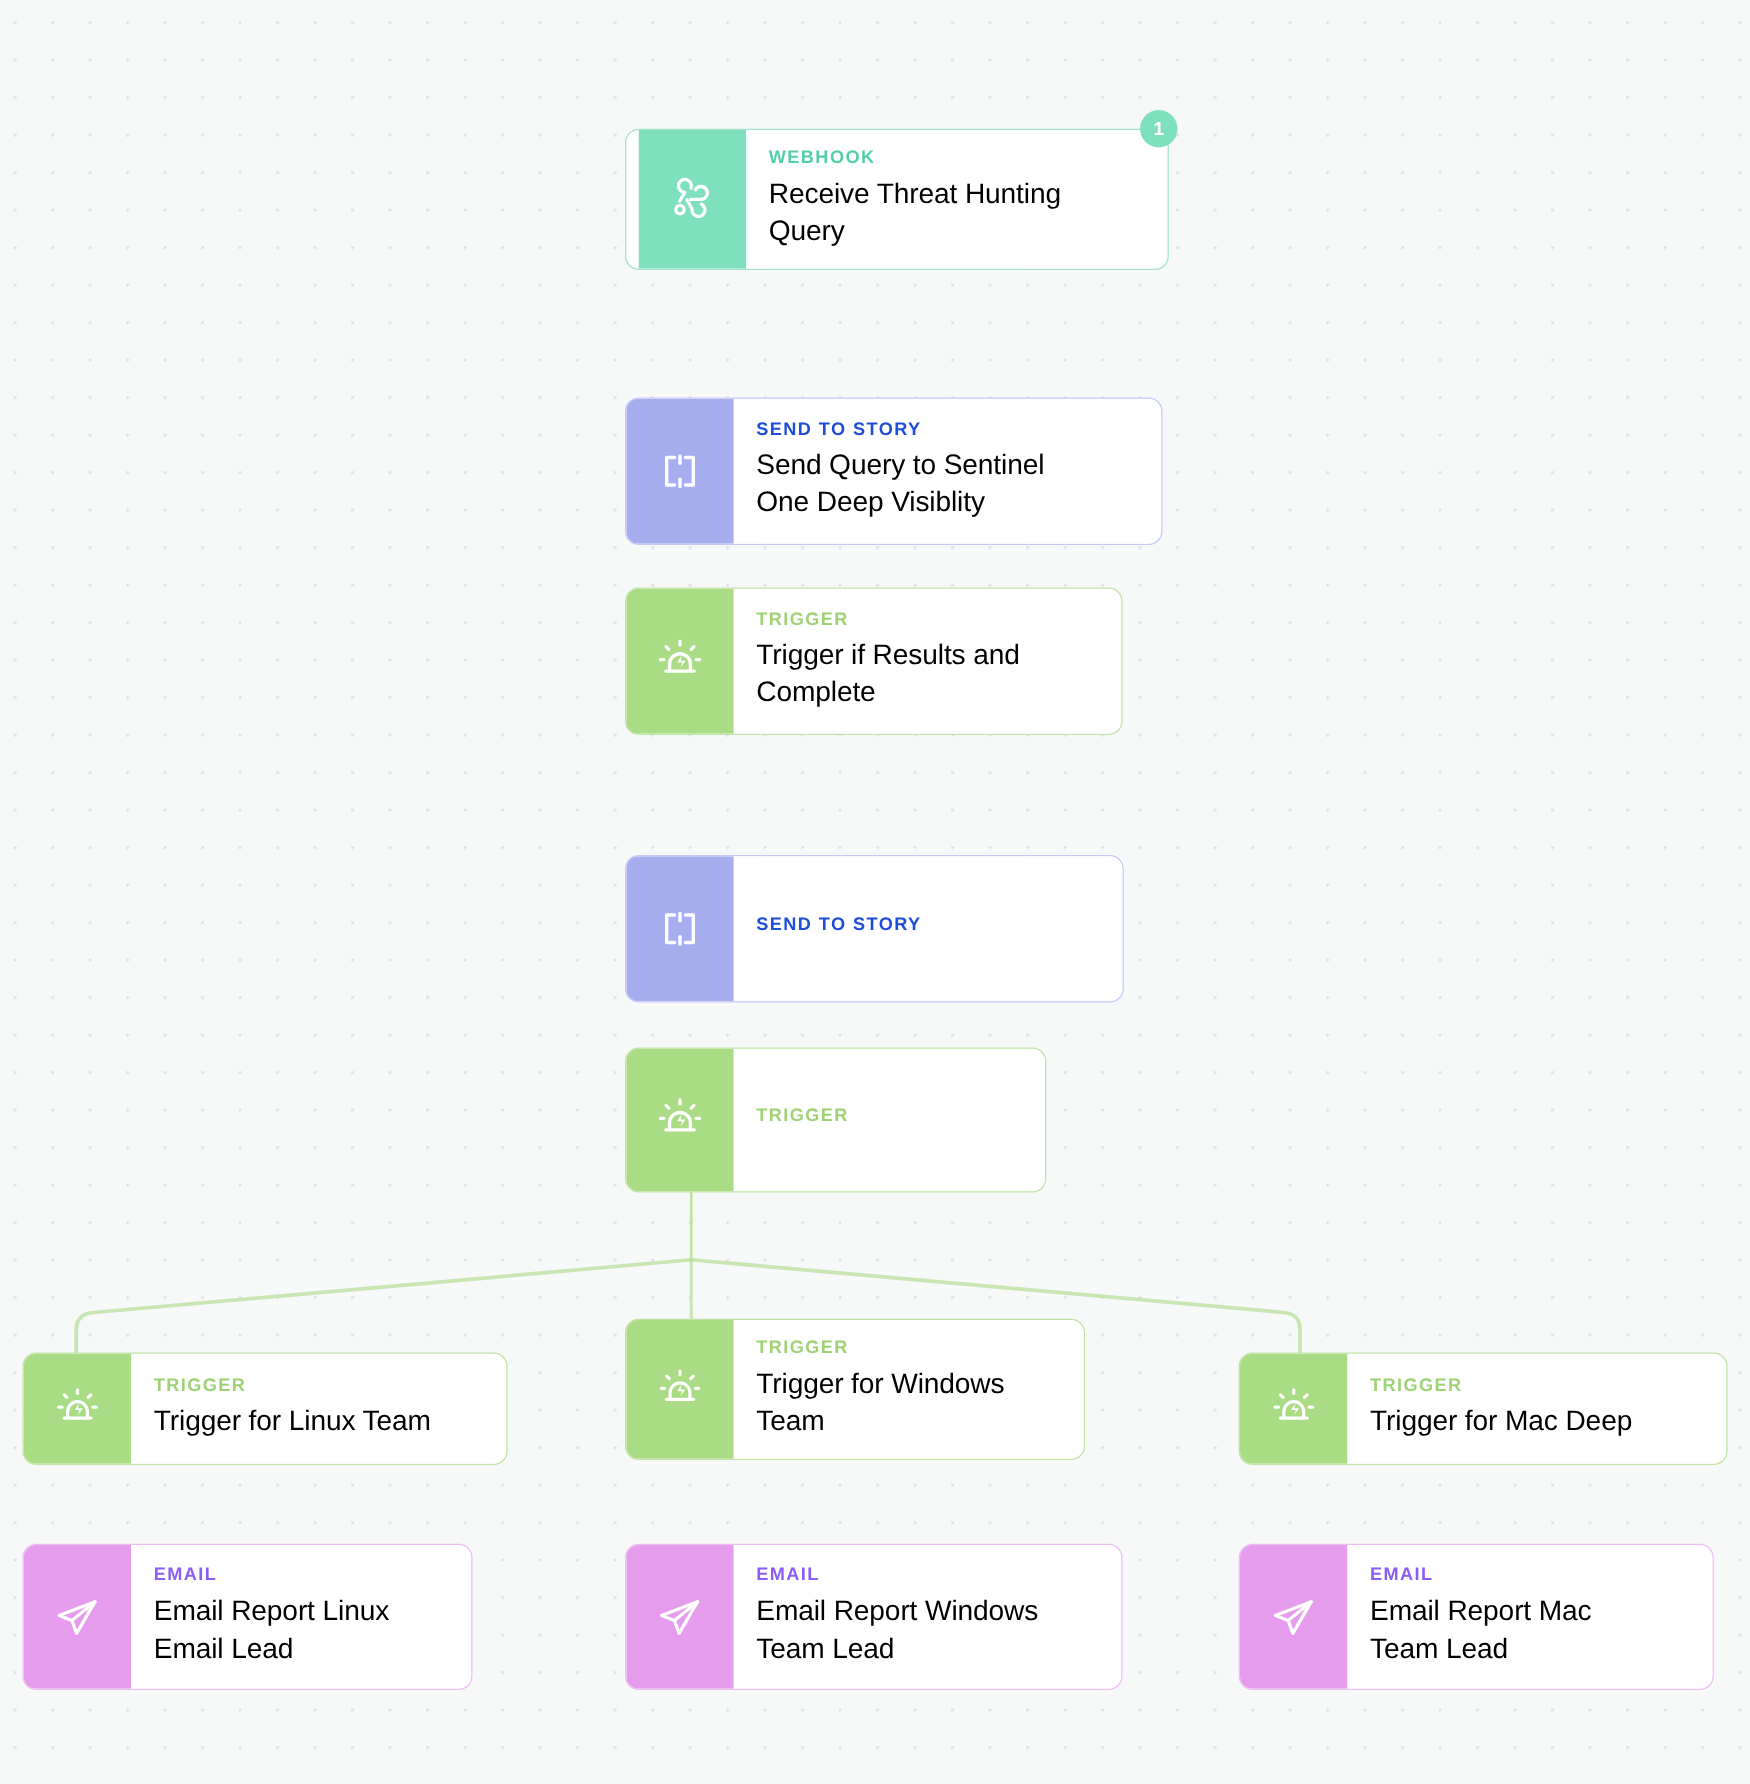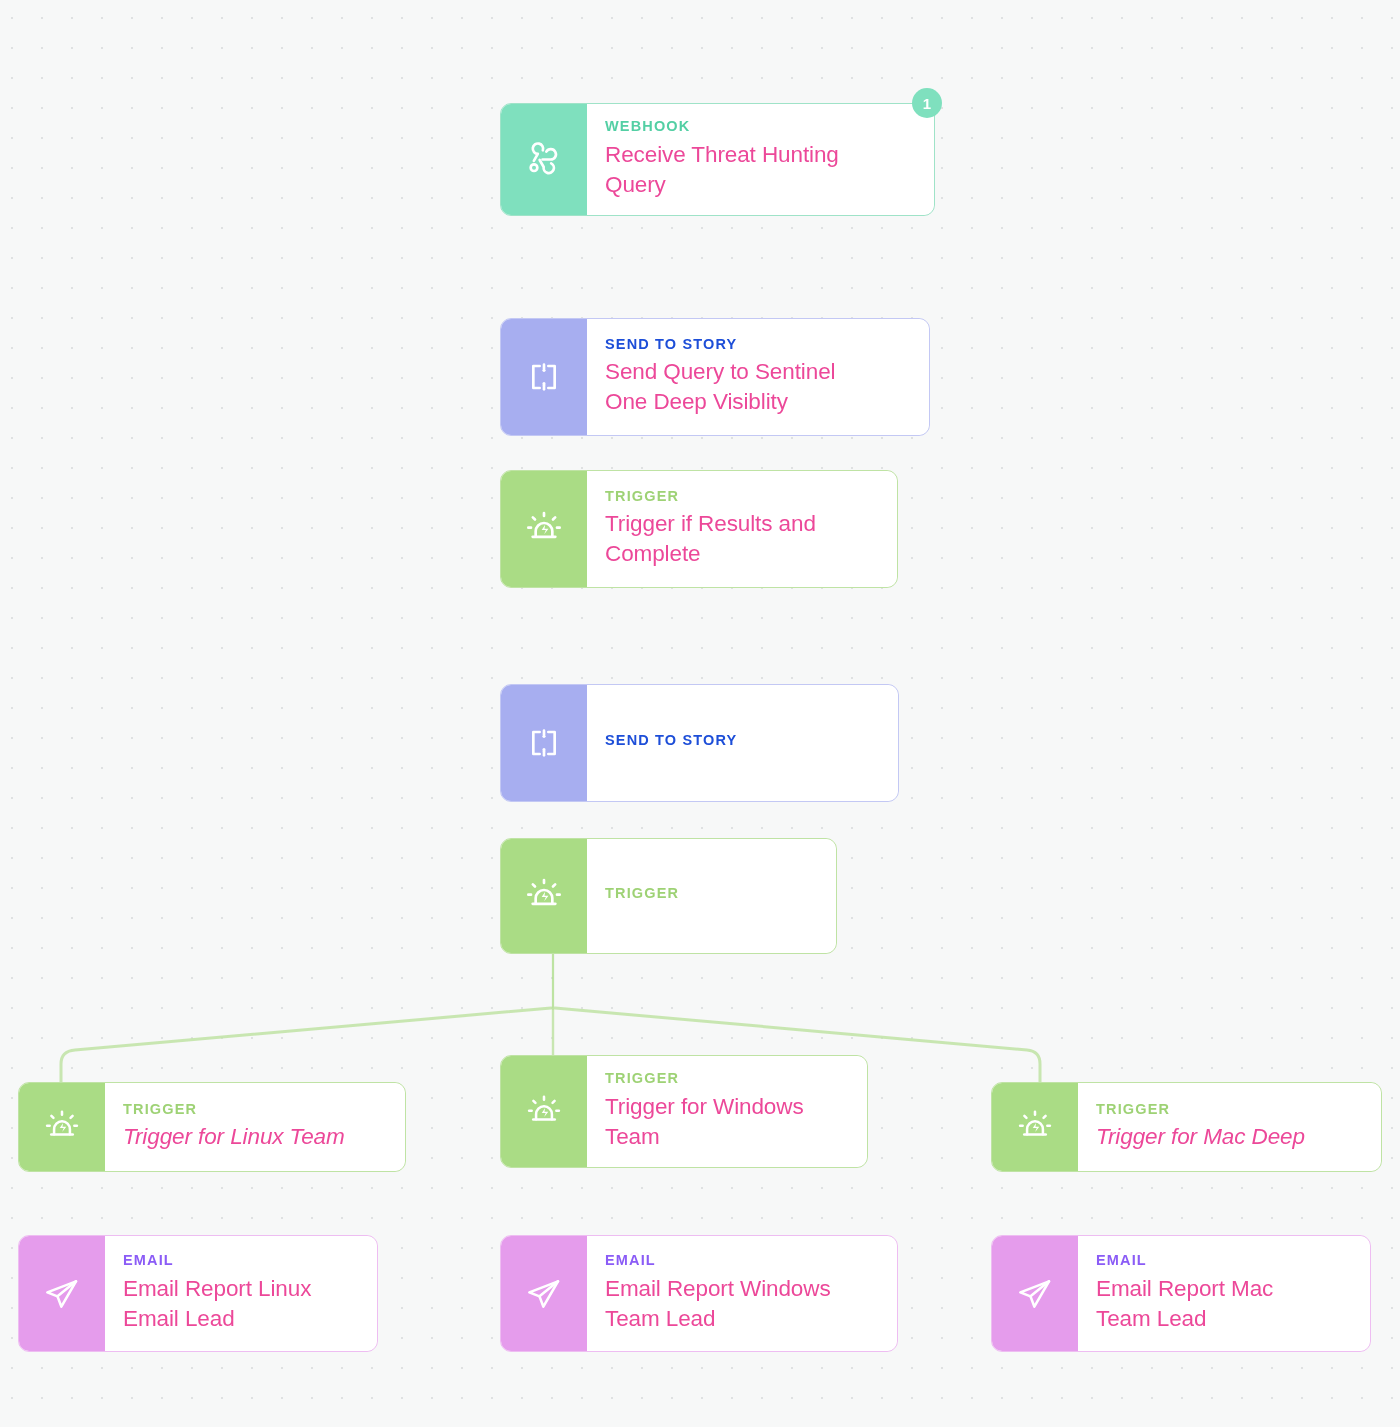--- a/index.html
+++ b/index.html
@@ -68,44 +68,44 @@
     font-weight: bold;
     letter-spacing: 1.15px;
     text-transform: uppercase;
     line-height: 1.1;
     margin-bottom: 5px;
   }
 
   .node-title {
     font-size: 22.5px;
     line-height: 30px;
-    color: #ec4899;
+    color: #000000;
     letter-spacing: -0.1px;
     white-space: pre-line;
   }
 
   
-  .t-webhook            { border: 1.5px solid #9fe3c8; }
+  .t-webhook            { border: 1.5px solid #9fe3c8; padding-left: 10px; }
   .t-webhook .node-icon { background: #7fe0be; }
   .t-webhook .node-kind { color: #53cfa4; }
 
   .t-story            { border: 1.5px solid #c3c8f4; }
   .t-story .node-icon { background: #a7aef0; }
   .t-story .node-kind { color: #1d4ed8; }
 
   .t-trigger            { border: 1.5px solid #bfe3a4; }
   .t-trigger .node-icon { background: #aadc85; }
   .t-trigger .node-kind { color: #9ed275; }
 
   .t-email            { border: 1.5px solid #eebdf2; }
   .t-email .node-icon { background: #e59cec; }
   .t-email .node-kind { color: #8b5cf6; }
 
   
-  .oneline .node-title { white-space: nowrap; font-style: italic; }
+  .oneline .node-title { white-space: nowrap; }
 
   .badge {
     position: absolute;
     width: 30px;
     height: 30px;
     border-radius: 50%;
     background: #7fe0be;
     color: #ffffff;
     font-size: 15px;
     font-weight: bold;

